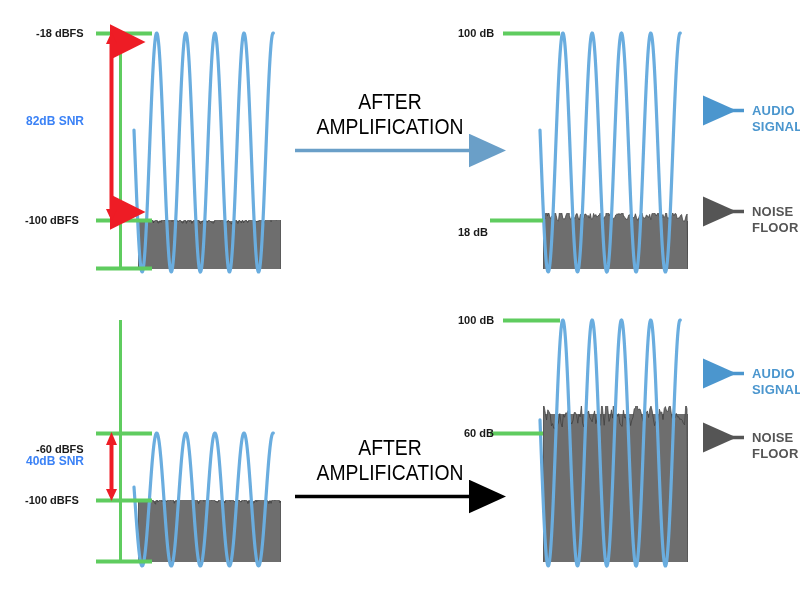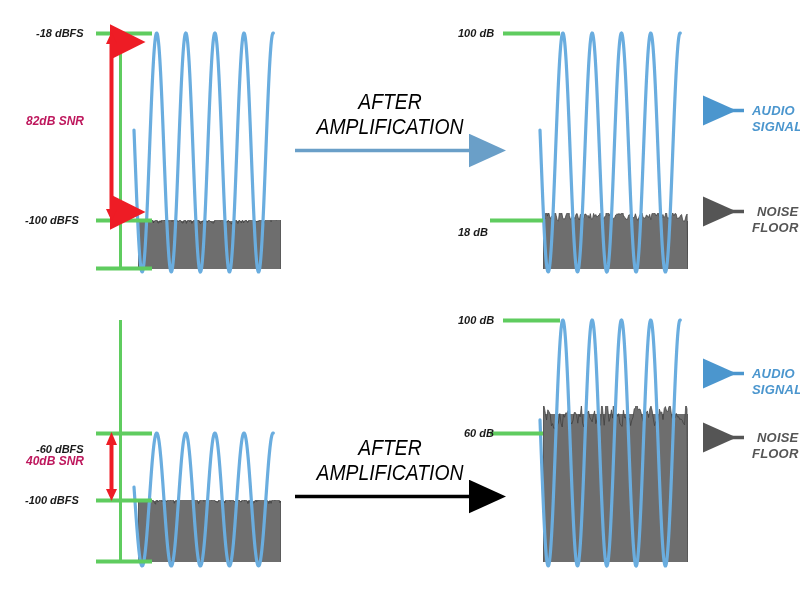--- a/index.html
+++ b/index.html
@@ -1,42 +1,42 @@
 <!DOCTYPE html>
 <html><head>
 <meta charset="utf-8">
 <style>
   html,body{margin:0;padding:0;background:#ffffff;}
   body{
     width:800px;height:589px;position:relative;overflow:hidden;
     font-family:"Liberation Sans","DejaVu Sans",sans-serif;
     -webkit-font-smoothing:antialiased;
   }
-  #stage{position:absolute;left:0;top:0;width:800px;height:589px;font-style:italic;}
+  #stage{position:absolute;left:0;top:0;width:800px;height:589px;}
   svg#diagram{position:absolute;left:0;top:0;width:800px;height:589px;display:block;}
 
   .lbl{position:absolute;white-space:nowrap;line-height:1;}
 
   .axis-label{
     font-size:11px;font-weight:bold;color:#1a1a1a;letter-spacing:0px;
   }
   .snr-label{
-    font-size:12px;font-weight:bold;color:#be185d;letter-spacing:0px;
+    font-size:12px;font-weight:bold;color:#3b82f6;letter-spacing:0px;
   }
   .after-text{
     font-size:22px;font-weight:normal;color:#000000;
     text-align:center;line-height:1.12;
     font-family:"Liberation Sans Narrow","Liberation Sans",sans-serif;
     transform:scaleX(0.88);transform-origin:center top;
   }
   .callout{
     font-size:13px;font-weight:bold;line-height:1.25;letter-spacing:0.2px;
   }
   .callout.audio{color:#4b96ce;}
-  .callout.noise{color:#555555;text-align:right;}
+  .callout.noise{color:#555555;}
 </style>
 </head>
 <body>
 
 <div id="stage">
 
   <svg id="diagram" viewBox="0 0 800 589">
     <defs>
 
       <clipPath id="clipTL">

